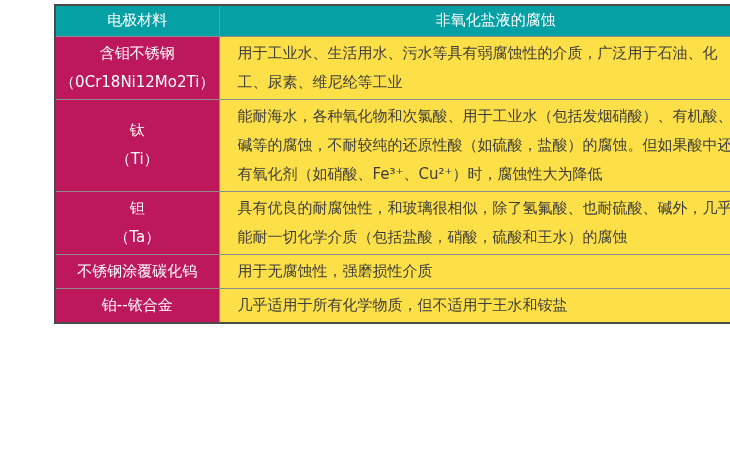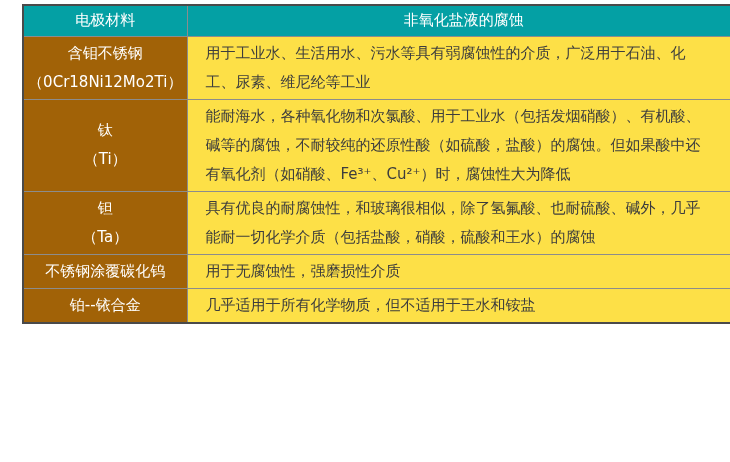--- a/index.html
+++ b/index.html
@@ -7,20 +7,21 @@
     padding: 0;
     background: #ffffff;
     width: 730px;
   }
   .page {
     width: 644px;
     height: 462px;
     box-sizing: border-box;
     padding: 4px 22px;
     font-family: "DejaVu Sans", "Liberation Sans", sans-serif;
+    margin-left: 32px;
   }
   table.spec-table {
     width: 720px;
     border-collapse: collapse;
     table-layout: fixed;
     border: 2px solid #4a4a4a;
   }
   table.spec-table col.c-material { width: 164px; }
   table.spec-table th,
   table.spec-table td {
@@ -30,21 +31,21 @@
   th.head-cell {
     background: #04a0a4;
     color: #ffffff;
     font-weight: normal;
     font-size: 15px;
     height: 31px;
     text-align: center;
     padding: 0 4px;
   }
   td.material-cell {
-    background: #a16207;
+    background: #be185d;
     color: #ffffff;
     text-align: center;
     vertical-align: middle;
     font-size: 15px;
     line-height: 29px;
     padding: 2px 4px;
   }
   td.desc-cell {
     background: #fde047;
     color: #3d3d3d;

